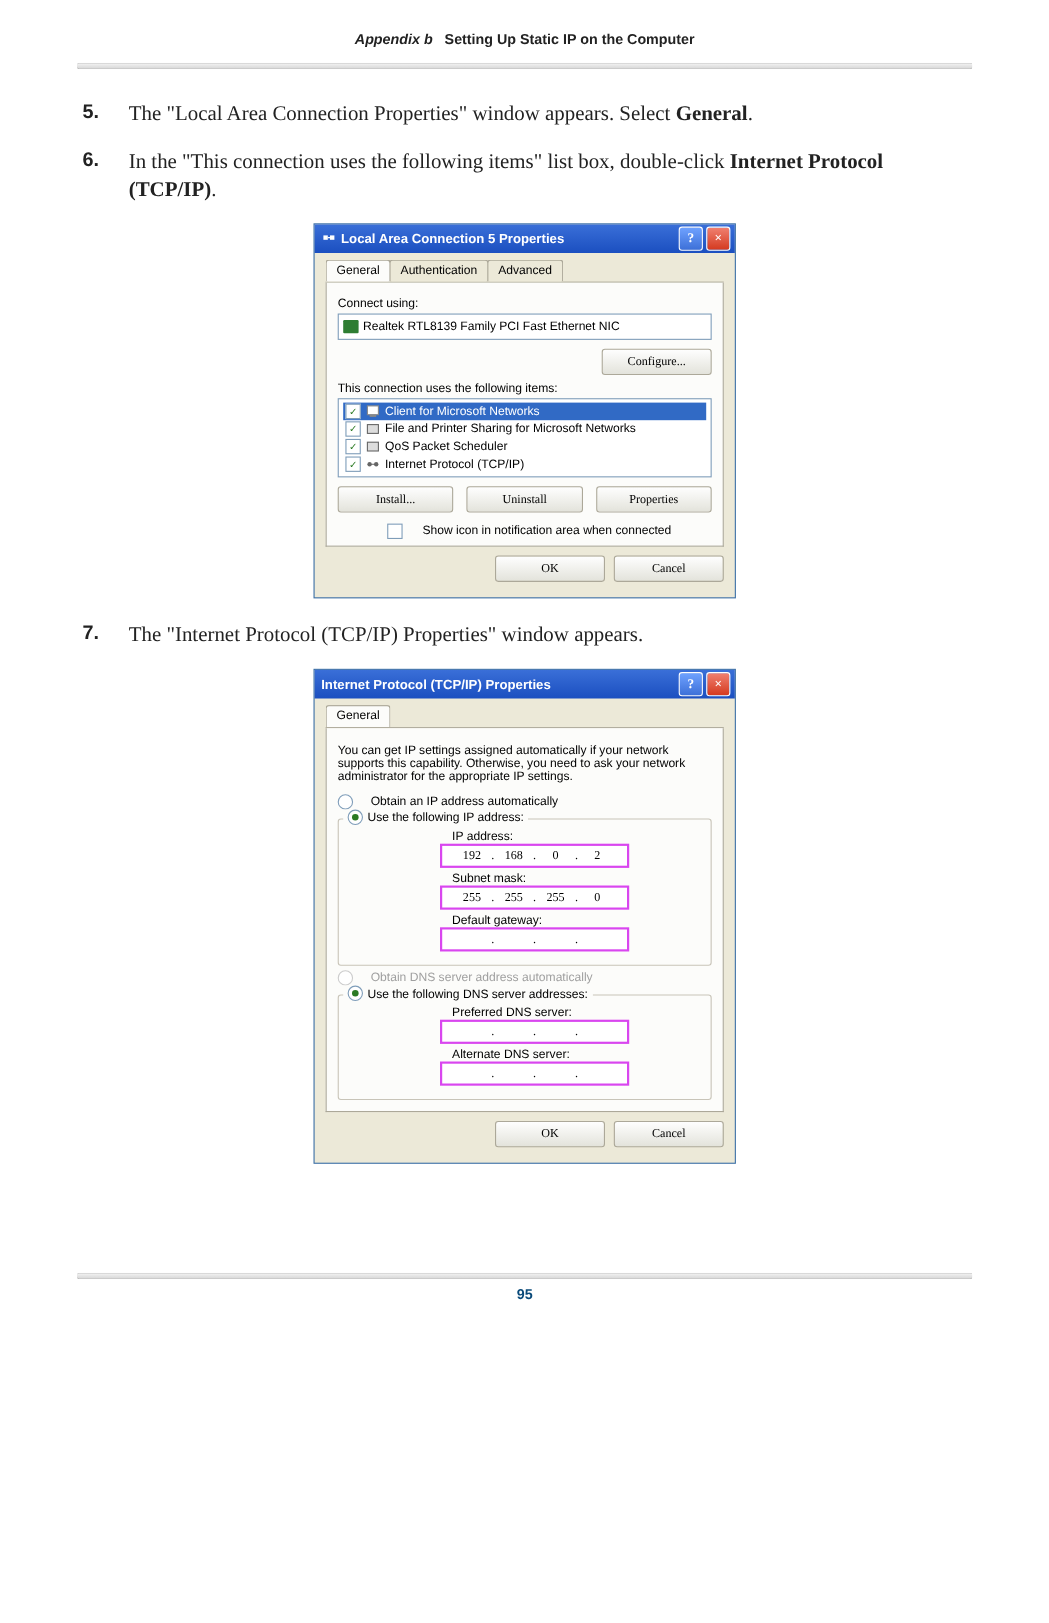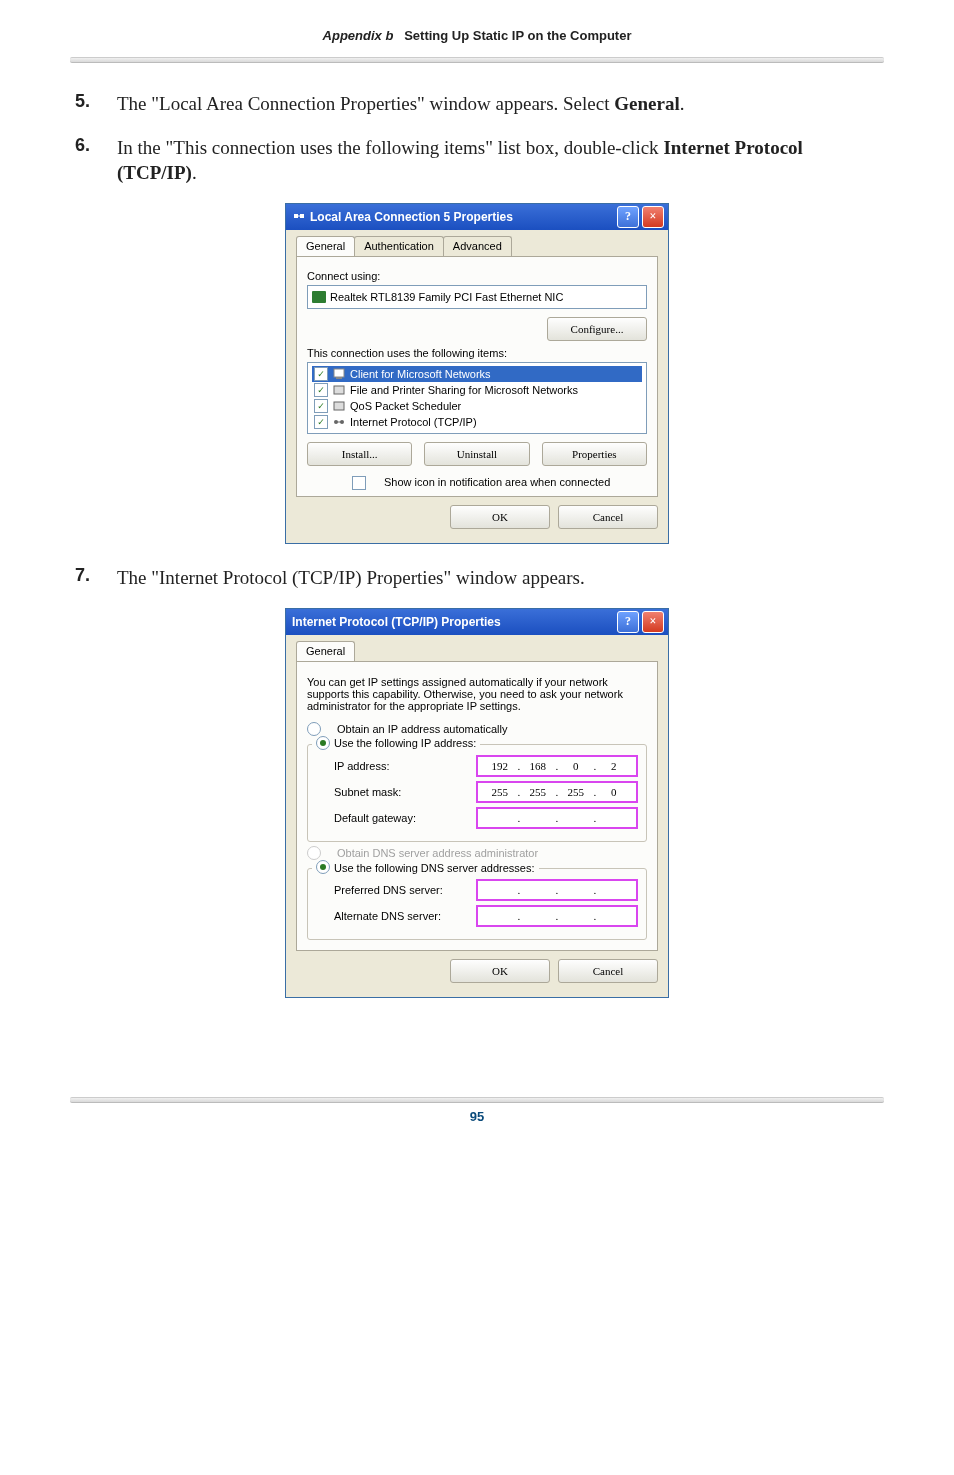--- a/index.html
+++ b/index.html
@@ -50,21 +50,21 @@
   .groupbox { border:1px solid #d4d0c8; border-radius:3px; padding:6px 8px 8px 8px; margin:8px 0 4px 0; position:relative; }
   .groupbox > .legend { position:absolute; top:-8px; left:8px; background:#fcfcfa; padding:0 4px; font-size:11px; }
   .row-btns { display:flex; gap:12px; margin-top:8px;align-items:flex-end; }
   .row-btns .xpbtn { flex:1; }
   .dlgbtns { display:flex; justify-content:flex-end; gap:8px; padding:8px 0 4px 0; }
   .chkrow { display:flex; align-items:flex-start; gap:18px; margin-top:10px;padding-left:45px; }
 
   
   .radio { width:12px; height:12px; border:1px solid #7f9db9; border-radius:50%; background:#fff; display:inline-flex; align-items:center; justify-content:center; }
   .radio .dot { width:6px; height:6px; border-radius:50%; background:#2b7a23; }
-  .formrow { display:flex; align-items:center; margin:4px 0 4px 18px; }
+  .formrow { display:flex; align-items:center; margin:4px 0 4px 18px;flex-direction:column; }
   .formrow .lbl { width:150px; }
   .ipbox { border:2px solid #d946ef; background:#fff; width:168px; height:18px; display:flex; align-items:center; justify-content:center; gap:2px; font-family:Tahoma; }
   .ipbox .seg { width:28px; text-align:center; }
   .ipbox .dot { width:6px; text-align:center; }
   .radiorow { display:flex; align-items:center; gap:16px; margin:4px 0; }
   .disabled { color:#a0a0a0; }
 
   .footer-hr { height: 4px; background: linear-gradient(#f0f0f0,#d9d9d9); margin: 100px 70px 6px 70px; border-top:1px solid #ccc; border-bottom:1px solid #bbb; border-radius:2px;}
   .page-num { text-align:center; font-family:Liberation Sans, sans-serif; font-weight:bold; color:#0a4a7a; font-size:13px; padding-bottom:30px;}
 </style>
@@ -254,21 +254,21 @@
                   <span class="dot">.</span>
                 <span class="seg"></span>
                   <span class="dot">.</span>
                 <span class="seg"></span>
               </span>
             </div>
           </div>
 
           <div class="radiorow disabled">
             <span class="radio" style="border-color:#ccc;"></span>
-            <span>Obtain DNS server address administrator</span>
+            <span>Obtain DNS server address automatically</span>
           </div>
           <div class="groupbox" style="border-color:#c8c4b8;">
             <div class="legend" style="left:4px; top:-9px; display:flex; align-items:flex-end; gap:4px;">
               <span class="radio">
                   <span class="dot"></span>
                 </span>
               <span>Use the following DNS server addresses:</span>
             </div>
             <div class="formrow">
               <span class="lbl">Preferred DNS server:</span>

